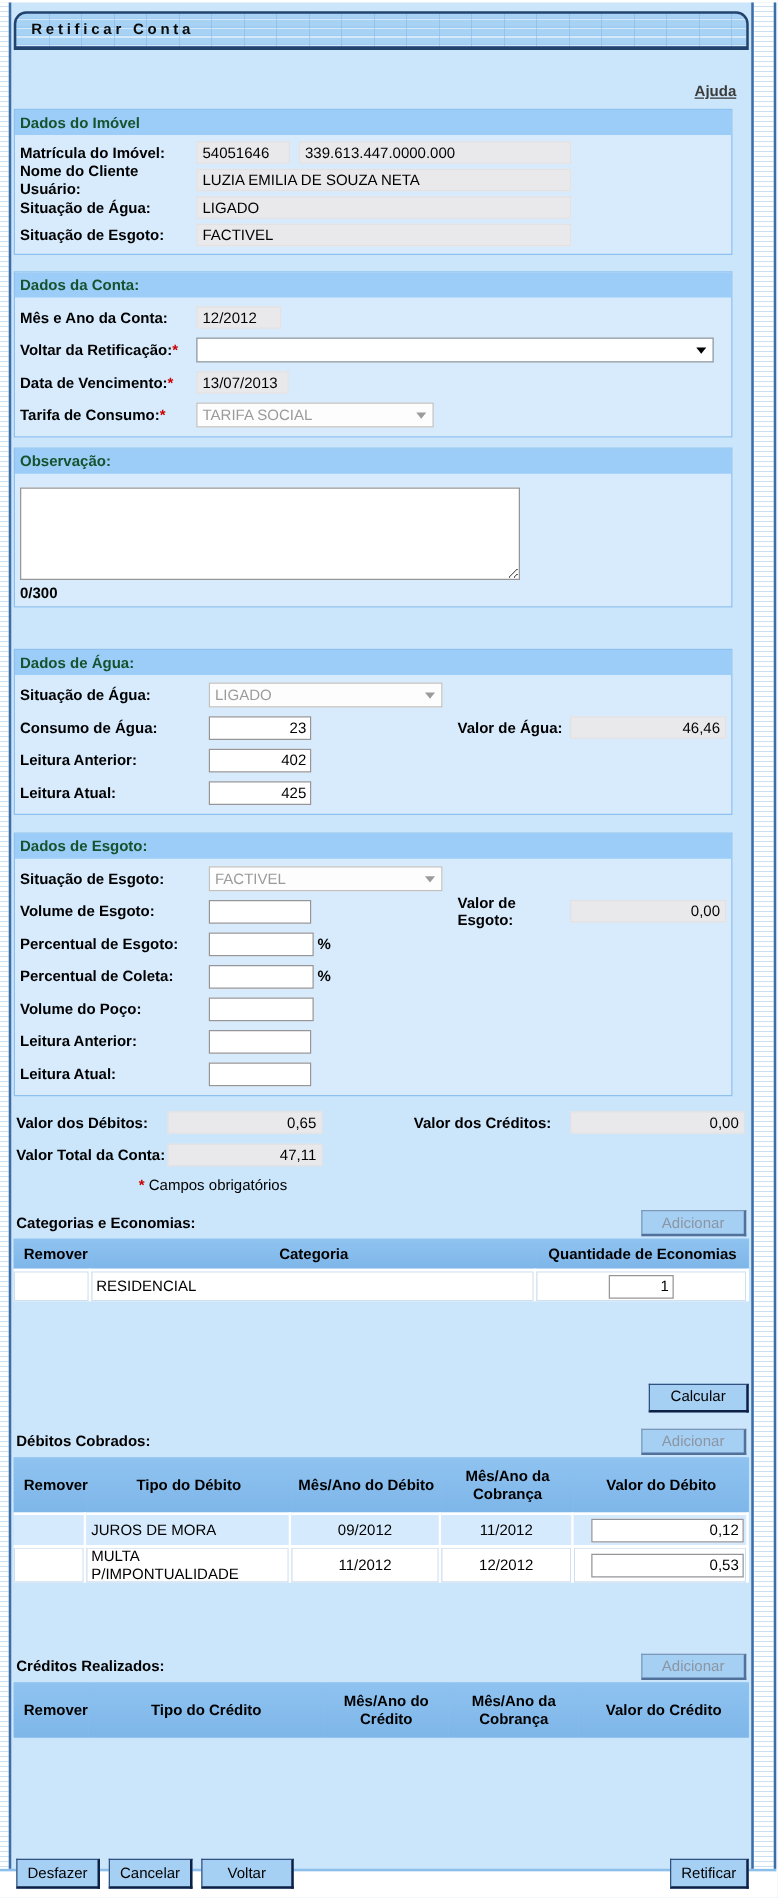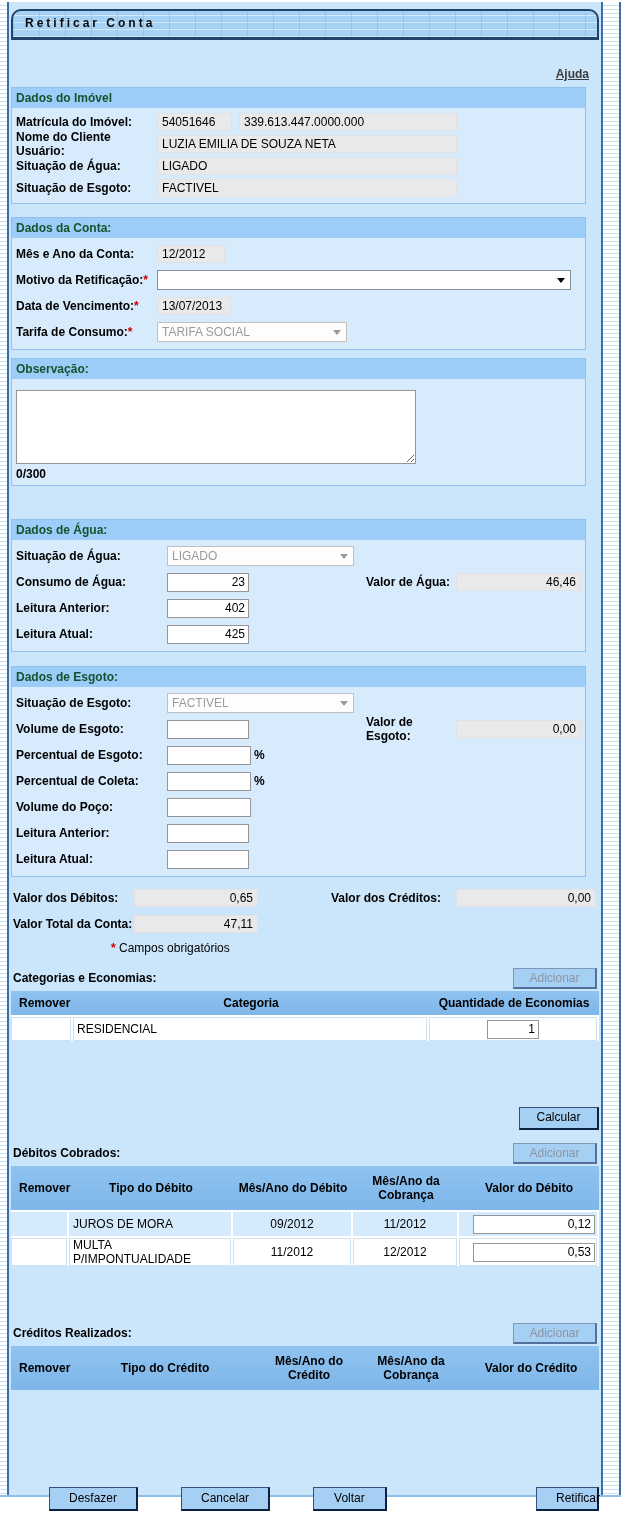--- a/index.html
+++ b/index.html
@@ -59,27 +59,27 @@
   .tot-row { display:flex; align-items:center; height:26px; padding-left:2px; }
   .tot-row .ro { width:124px; }
   .tot-row .ro.wide { width:140px; }
   .nota-obr { margin:4px 0 0 100px; font-size:12px; color:#000; }
 
   
   .list-title-row { display:flex; align-items:center; height:22px; padding-left:2px; }
   .list-title { font-size:12px; font-weight:bold; }
 
   .btn { display:inline-block; background:#a6d0f3; border:1px solid #33517f; border-right:2px solid #0d2145; border-bottom:2px solid #0d2145;
-         font-family:"Liberation Sans",sans-serif; font-size:12px; color:#000; text-align:center; line-height:18px; cursor:pointer;margin-left:36px; }
+         font-family:"Liberation Sans",sans-serif; font-size:12px; color:#000; text-align:center; line-height:18px; cursor:pointer; }
   .btn.disabled { border:1px solid #7austere; border:1px solid #7d97b8; border-right:2px solid #51719a; border-bottom:2px solid #51719a; color:#8b95a3; cursor:default; }
   .btn-add { width:84px; height:21px; margin-left:auto; margin-right:2px; }
   .btn-calc { width:80px; height:23px; line-height:19px; }
   .calc-row { margin-top:66px; text-align:right; }
   .foot-row { margin-top:97px; display:flex; align-items:center; padding-left:2px; }
-  .btn-foot { height:24px; line-height:20px; padding:0 19px; margin-right:7px; }
+  .btn-foot { height:24px; line-height:20px; padding:0 8px; margin-right:7px; }
   .btn-foot.wide { padding:0 20px; }
   .btn-foot.right { margin-left:auto; margin-right:0; width:63px; }
 
   table.grid { border-collapse:separate; border-spacing:0; table-layout:fixed; width:588px; margin-top:2px; }
   .grid th { background:#84bcec; background-image:linear-gradient(#8fc3f0,#7eb6e9); font-size:12px; font-weight:bold; color:#000;
              padding:2px 2px; vertical-align:middle;margin-top:23px; }
   .grid th.left { text-align:left; padding-left:8px; }
   .grid td { font-size:12px; color:#000; height:26px; vertical-align:middle; border-right:2px solid #ffffff; border-top:2px solid #ffffff; }
   .grid td:first-child { border-left:0; }
   .grid tr.alt td { background:#d5eafc; }
@@ -137,21 +137,21 @@
     <div class="gap13"></div>
 
     <div class="section">
       <div class="section-hdr">Dados da Conta:</div>
       <div class="sect-body">
         <div class="frow h26">
           <span class="flabel w141">Mês e Ano da Conta:</span>
           <span class="ro" style="width:68px;">12/2012</span>
         </div>
         <div class="frow h26">
-          <span class="flabel w141"><span>Motivo da Retificação:</span><span class="req">*</span></span>
+          <span class="flabel w141"><span>Voltar da Retificação:</span><span class="req">*</span></span>
           <div class="sel" style="width:414px;">
             <span></span>
             <span class="arrow"></span>
           </div>
         </div>
         <div class="frow h26">
           <span class="flabel w141"><span>Data de Vencimento:</span><span class="req">*</span></span>
           <span class="ro" style="width:74px;">13/07/2013</span>
         </div>
         <div class="frow h26">

